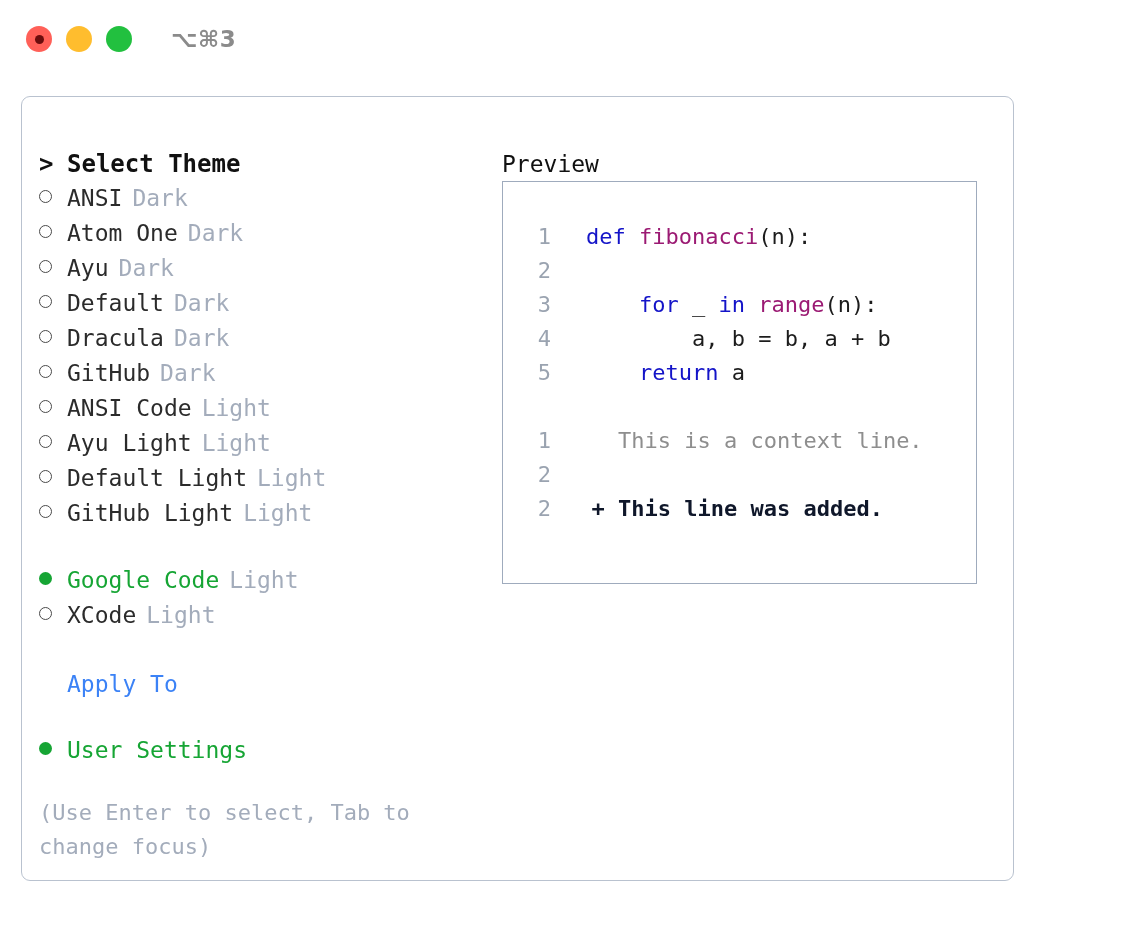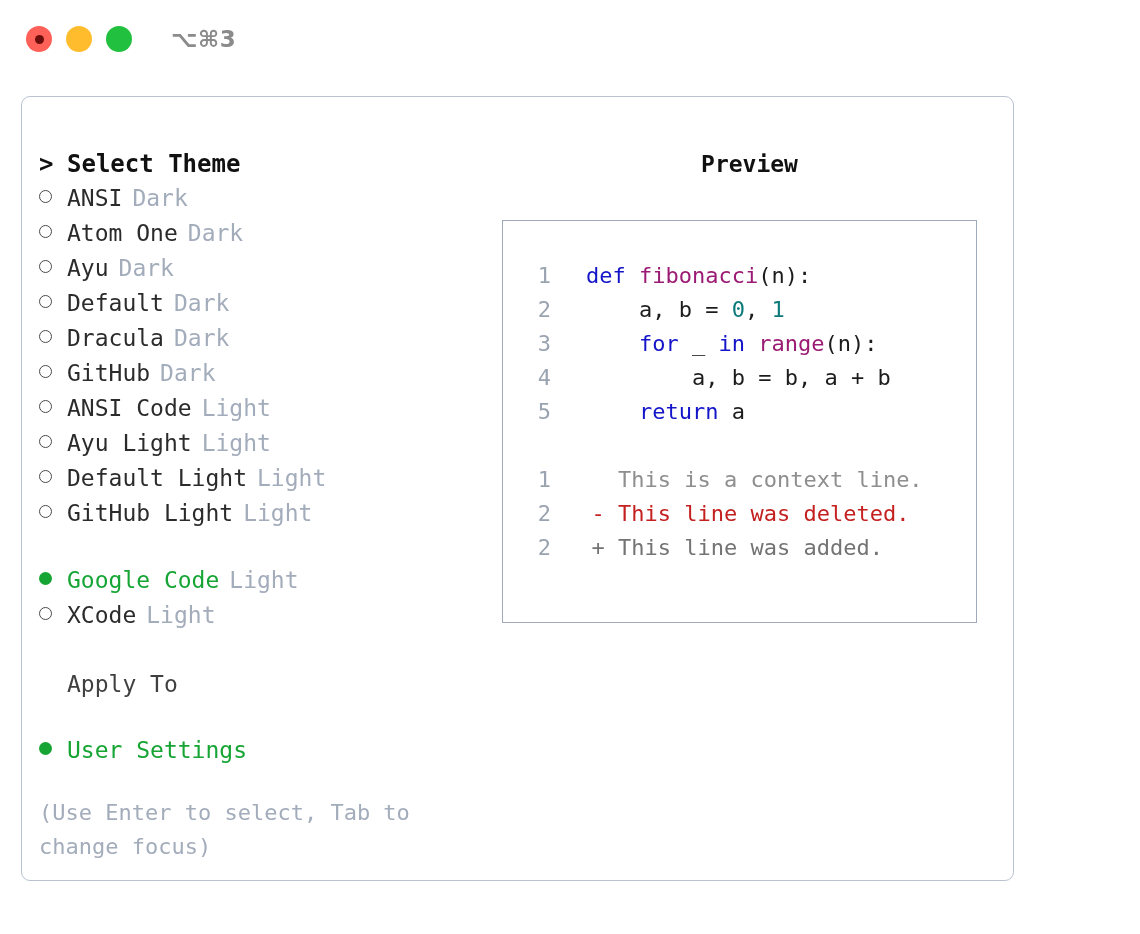--- a/index.html
+++ b/index.html
@@ -151,21 +151,21 @@
     margin-left: 10px;
   }
 
   .section-gap { height: 34px; }
 
   .section-title {
     display: flex;
     align-items: flex-end;
     font-size: 23px;
     line-height: 34px;
-    color: #404040;
+    color: #3b82f6;
     white-space: pre;
   }
   .section-title .bullet { width: 28px; }
 
   .hint {
     margin-top: 28px;
     font-size: 22px;
     line-height: 34px;
     color: #a3acbb;
     width: 410px;
@@ -174,25 +174,23 @@
 
   
   .right-col {
     position: absolute;
     left: 480px;
     top: 50px;
     width: 495px;
   }
   .preview-title {
     font-size: 23px;
-    font-weight: 700;
+    font-weight: 400;
     color: #111111;
     line-height: 34px;
-    margin-bottom: 39px;
-    text-align: center;
   }
   .preview-box {
     width: 475px;
     height: 403px;
     border: 1.5px solid #9fabbd;
     box-sizing: border-box;
     background: #ffffff;
     padding: 38px 0 0 18px;
   }
 
@@ -214,21 +212,21 @@
 
   .tok-kw   { color: #1414c8; }
   .tok-fn   { color: #9b1a73; }
   .tok-num  { color: #0d7a7a; }
   .tok-plain{ color: #1c1c1c; }
 
   .blank-line { height: 34px; }
 
   .diff-ctx  { color: #8e8e8e; }
   .diff-del  { color: #c42020; }
-  .diff-add  { color: #737373; }
+  .diff-add  { color: #0f172a; font-weight: bold; }
 </style>
 </head>
 <body>
 
 <div class="screen">
 
   <div class="titlebar">
     <div class="lights">
       <div class="light red">
         <span class="dot"></span>
@@ -277,29 +275,29 @@
 
         <div class="hint">(Use Enter to select, Tab to change focus)</div>
       </div>
 
       <div class="right-col">
         <div class="preview-title">Preview</div>
 
         <div class="preview-box">
           <div id="code-block">
               <div class="code-line"><span class="lineno">1</span><span class="code-text"><span class="tok-kw">def </span><span class="tok-fn">fibonacci</span><span class="tok-plain">(n):</span></span></div>
-              <div class="code-line"><span class="lineno">2</span><span class="code-text"><span class="tok-plain">    a, b = </span><span class="tok-num">0</span><span class="tok-plain">, </span><span class="tok-num">1</span></span></div>
+              <div class="code-line"><span class="lineno">2</span></div>
               <div class="code-line"><span class="lineno">3</span><span class="code-text"><span class="tok-plain">    </span><span class="tok-kw">for</span><span class="tok-plain"> _ </span><span class="tok-kw">in</span><span class="tok-plain"> </span><span class="tok-fn">range</span><span class="tok-plain">(n):</span></span></div>
               <div class="code-line"><span class="lineno">4</span><span class="code-text"><span class="tok-plain">        a, b = b, a + b</span></span></div>
               <div class="code-line"><span class="lineno">5</span><span class="code-text"><span class="tok-plain">    </span><span class="tok-kw">return</span><span class="tok-plain"> a</span></span></div>
             </div>
           <div class="blank-line"></div>
           <div id="diff-block">
               <div class="code-line"><span class="lineno">1</span><span class="diff-ctx">    This is a context line.</span></div>
-              <div class="code-line"><span class="lineno">2</span><span class="diff-del">  - This line was deleted.</span></div>
+              <div class="code-line"><span class="lineno">2</span></div>
               <div class="code-line"><span class="lineno">2</span><span class="diff-add">  + This line was added.</span></div>
             </div>
         </div>
       </div>
 
     </div>
   </div>
 </div>
 
 </body></html>

